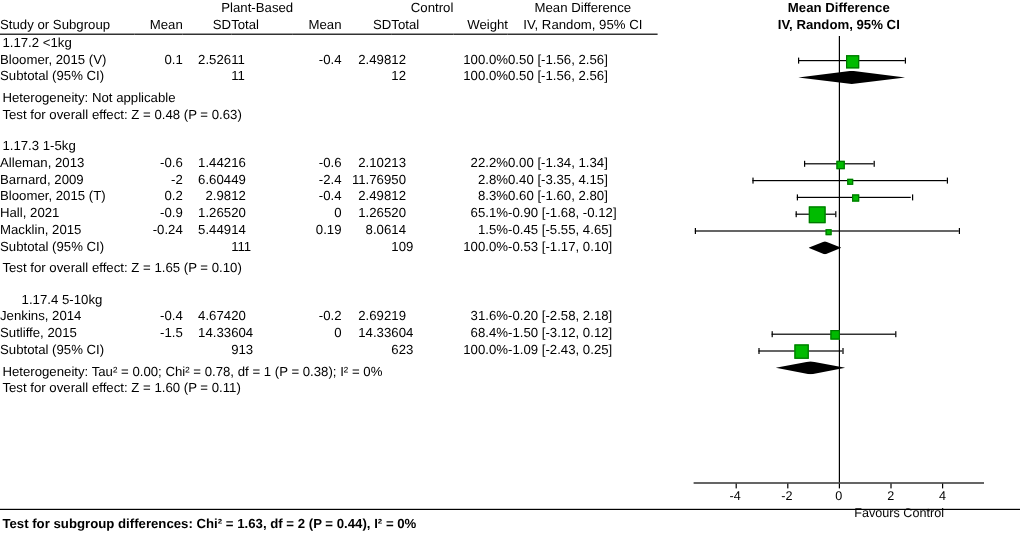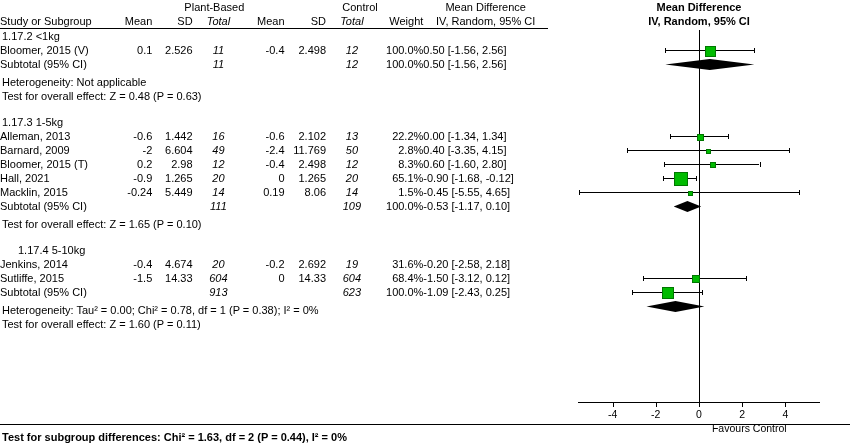--- a/index.html
+++ b/index.html
@@ -46,21 +46,21 @@
   .hdr-col {
     font-weight: bold;
     font-size: 11px;
   }
   .rule-top {
     border-bottom: 1px solid #000;
   }
 
   .c-study { width: 118px; text-align: left; padding-left: 2px; }
   .c-num   { width: 44px;  text-align: right; padding-right: 4px; }
-  .c-tot   { width: 60px;  text-align: center; padding-right: 6px; font-style: italic; }
+  .c-tot   { width: 60px;  text-align: left; padding-right: 6px; }
   .c-wt    { width: 48px;  text-align: right; padding-right: 6px; margin-left: 48px; }
   .c-ci    { width: 132px; text-align: left; padding-left: 8px; }
 
   .bold { font-weight: bold; }
   .subgroup-title { font-weight: bold; }
   .note { font-size: 10.5px; }
 
   
   #plot {
     position: absolute;

